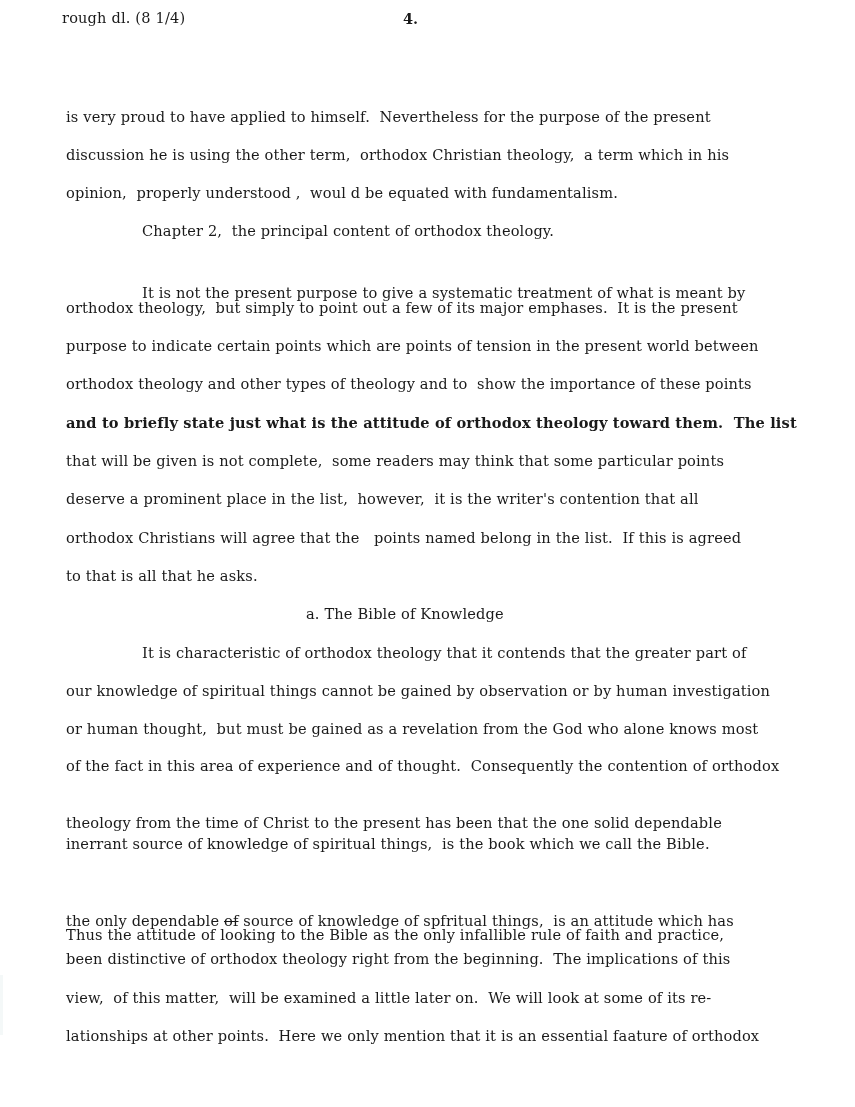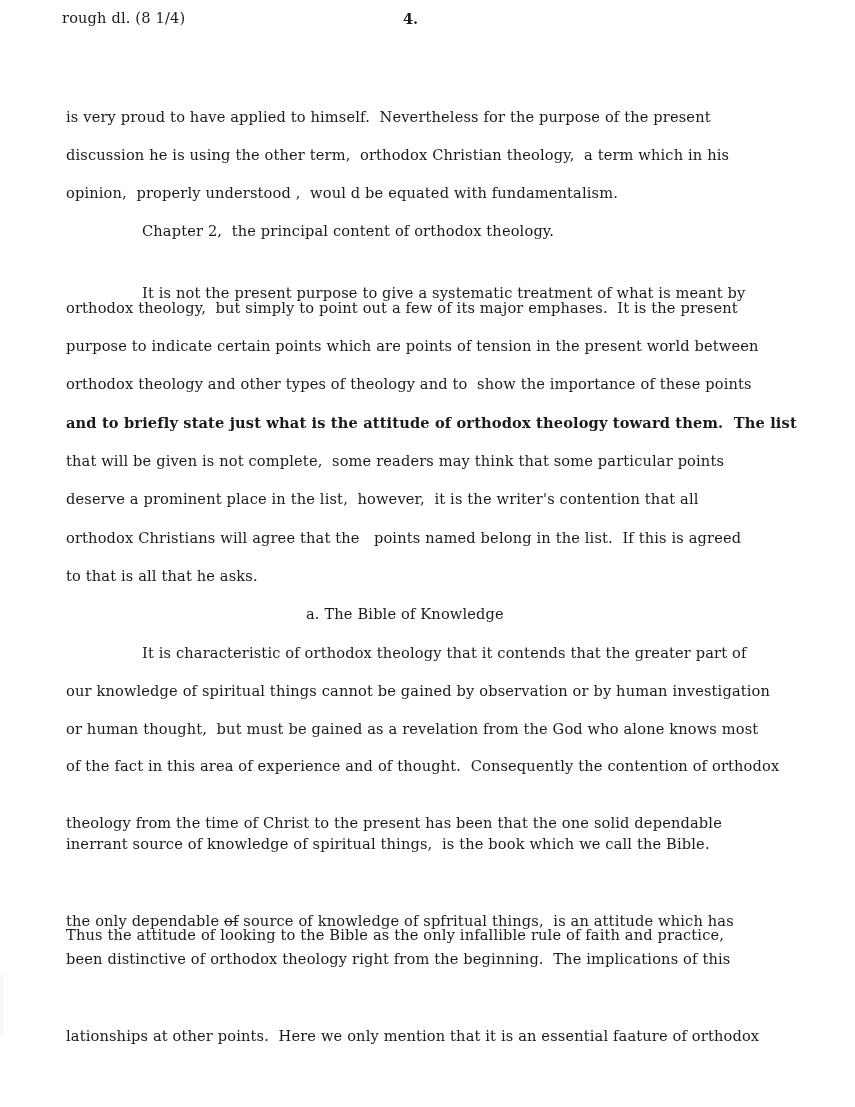--- a/index.html
+++ b/index.html
@@ -78,16 +78,17 @@
   <div class="line center" style="top: 605px; white-space: pre;">a. The Bible of Knowledge</div>
   <div class="line indent" style="top: 644px; white-space: pre;">It is characteristic of orthodox theology that it contends that the greater part of</div>
   <div class="line" style="top: 682px; white-space: pre;">our knowledge of spiritual things cannot be gained by observation or by human investigation</div>
   <div class="line" style="top: 720px; white-space: pre;">or human thought,  but must be gained as a revelation from the God who alone knows most</div>
   <div class="line" style="top: 757px; white-space: pre;">of the fact in this area of experience and of thought.  Consequently the contention of orthodox</div>
   <div class="line" style="top: 797px; white-space: pre; margin-top: 17px;">theology from the time of Christ to the present has been that the one solid dependable</div>
   <div class="line" style="top: 835px; white-space: pre;">inerrant source of knowledge of spiritual things,  is the book which we call the Bible.</div>
   <div class="line" style="top: 926px; white-space: pre;">Thus the attitude of looking to the Bible as the only infallible rule of faith and practice,</div>
   <div class="line" style="top: 912px; white-space: pre;"><span>the only dependable </span><span class="strike">of</span><span> source of knowledge of spfritual things,  is an attitude which has</span></div>
   <div class="line" style="top: 950px; white-space: pre;">been distinctive of orthodox theology right from the beginning.  The implications of this</div>
+  <div class="line" style="top: 989px; white-space: pre;">view,  of this matter,  will be examined a little later on.  We will look at some of its re-</div>
   <div class="line" style="top: 1027px; white-space: pre;">lationships at other points.  Here we only mention that it is an essential faature of orthodox</div>
 
   <div class="edge-mark"></div>
 </div>
 
 </body></html>

